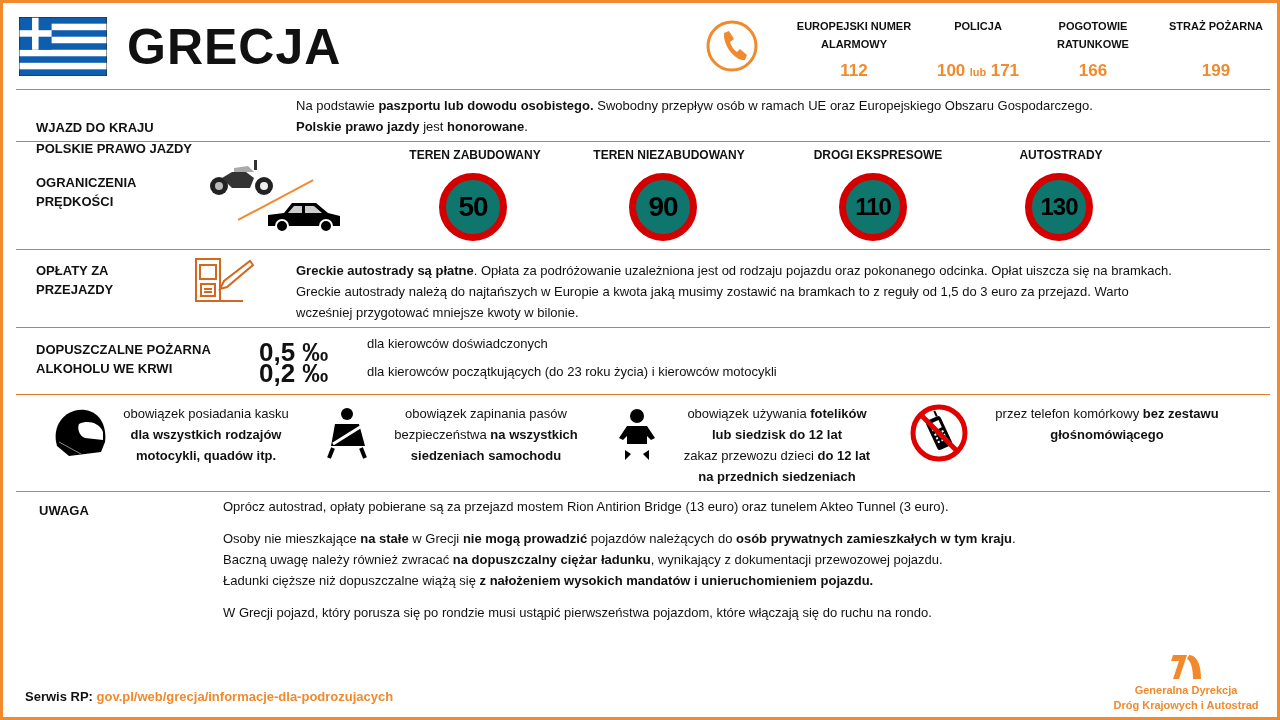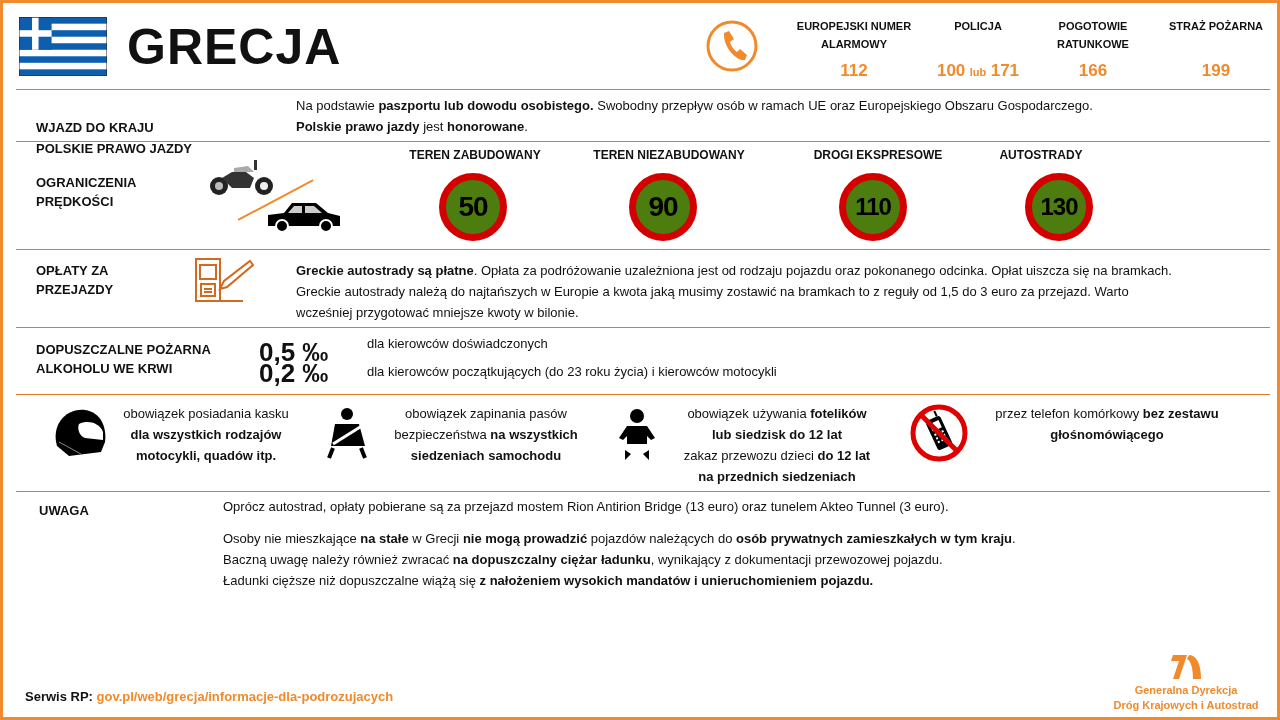--- a/index.html
+++ b/index.html
@@ -5,21 +5,21 @@
   html, body { margin:0; padding:0; }
   body { width:1280px; height:720px; overflow:hidden; background:#fff; font-family:"Liberation Sans", sans-serif; color:#111; }
   .frame { position:absolute; left:0; top:0; width:1280px; height:720px; box-sizing:border-box; border:3px solid #F08A2C; background:#fff; }
   .abs { position:absolute; }
   .hr { position:absolute; left:13px; width:1254px; height:0; border-top:1.5px solid #E07A2A; }
   .lbl { font-weight:bold; font-size:13px; line-height:19px; color:#111; }
   .txt { font-size:13px; line-height:21px; color:#111; }
   .txt b { font-weight:bold; }
   .num { color:#F08A2C; font-weight:bold; font-size:17px; }
   .emhead { font-weight:bold; font-size:11px; line-height:18px; text-align:center; color:#111; }
-  .sign { position:absolute; width:60px; height:60px; border-radius:50%; border:6px solid #D40000; background:#4d7c0f; box-sizing:border-box; display:flex; align-items:center; justify-content:center; font-weight:bold; font-size:28px; color:#000; letter-spacing:-1px; }
+  .sign { position:absolute; width:60px; height:60px; border-radius:50%; border:6px solid #D40000; background:#0f766e; box-sizing:border-box; display:flex; align-items:center; justify-content:center; font-weight:bold; font-size:28px; color:#000; letter-spacing:-1px; }
   .sign.small { font-size:24px; }
   .sphead { position:absolute; font-weight:bold; font-size:12px; text-align:center; width:180px; }
   .rule { position:absolute; text-align:center; font-size:13px; line-height:21px; }
   .rule b { font-weight:bold; }
   .permil { font-weight:bold; font-size:26px; line-height:28px; }
 </style>
 </head>
 <body>
 
 <div class="frame">
@@ -110,21 +110,21 @@
 
   <div class="sphead" style="left:382px;top:145px;">TEREN ZABUDOWANY</div>
   <div class="sign" style="left:436px;top:170px;width:68px;height:68px;border-width:7px;">50</div>
 
   <div class="sphead" style="left:576px;top:145px;">TEREN NIEZABUDOWANY</div>
   <div class="sign" style="left:626px;top:170px;width:68px;height:68px;border-width:7px;">90</div>
 
   <div class="sphead" style="left:785px;top:145px;">DROGI EKSPRESOWE</div>
   <div class="sign small" style="left:836px;top:170px;width:68px;height:68px;border-width:7px;">110</div>
 
-  <div class="sphead" style="left:948px;top:145px;">AUTOSTRADY</div>
+  <div class="sphead" style="left:968px;top:145px;">AUTOSTRADY</div>
   <div class="sign small" style="left:1022px;top:170px;width:68px;height:68px;border-width:7px;">130</div>
 
   <div class="hr" style="top:246px;"></div>
 
   <div class="abs lbl" style="left:33px;top:258px;">
     <div>OPŁATY ZA</div>
       <div>PRZEJAZDY</div>
   </div>
   <div class="abs" style="left:190px;top:253px;">
     <svg width="62" height="48" viewBox="0 0 62 48" fill="none" stroke="#D2691E" stroke-width="2">
@@ -227,20 +227,21 @@
   <div class="hr" style="top:488px;"></div>
 
   <div class="abs lbl" style="left:36px;top:498px;">UWAGA</div>
   <div class="abs txt" style="left:220px;top:493px;width:1040px;">
     <div>Oprócz autostrad, opłaty pobierane są za przejazd mostem Rion Antirion Bridge (13 euro) oraz tunelem Akteo Tunnel (3 euro).</div>
     <div style="height:11px;"></div>
     <div><span>Osoby nie mieszkające </span><b>na stałe</b><span> w Grecji </span><b>nie mogą prowadzić</b><span> pojazdów należących do  </span><b>osób prywatnych zamieszkałych w tym kraju</b><span>.</span></div>
     <div><span>Baczną uwagę należy również zwracać </span><b>na dopuszczalny ciężar ładunku</b><span>, wynikający z dokumentacji przewozowej  pojazdu.</span></div>
     <div><span>Ładunki cięższe niż dopuszczalne wiążą się </span><b>z nałożeniem wysokich mandatów i unieruchomieniem pojazdu.</b></div>
     <div style="height:11px;"></div>
+    <div>W Grecji pojazd, który porusza się po rondzie musi ustąpić pierwszeństwa pojazdom, które włączają się do ruchu na rondo.</div>
   </div>
 
   <div class="abs" style="left:22px;top:686px;font-size:13px;font-weight:bold;">
     <span>Serwis RP: </span><a style="color:#F08A2C;text-decoration:none;">gov.pl/web/grecja/informacje-dla-podrozujacych</a>
   </div>
   <div class="abs" style="left:1166px;top:650px;">
     <svg width="34" height="28" viewBox="0 0 34 28">
       <path d="M4 2 h14 l-8 24 h-6 l6 -18 h-8z" fill="#F08A2C"></path>
       <path d="M20 2 c8 0 12 10 12 24 h-8 c0 -10 -2 -18 -6 -20z" fill="#F08A2C"></path>
     </svg>

